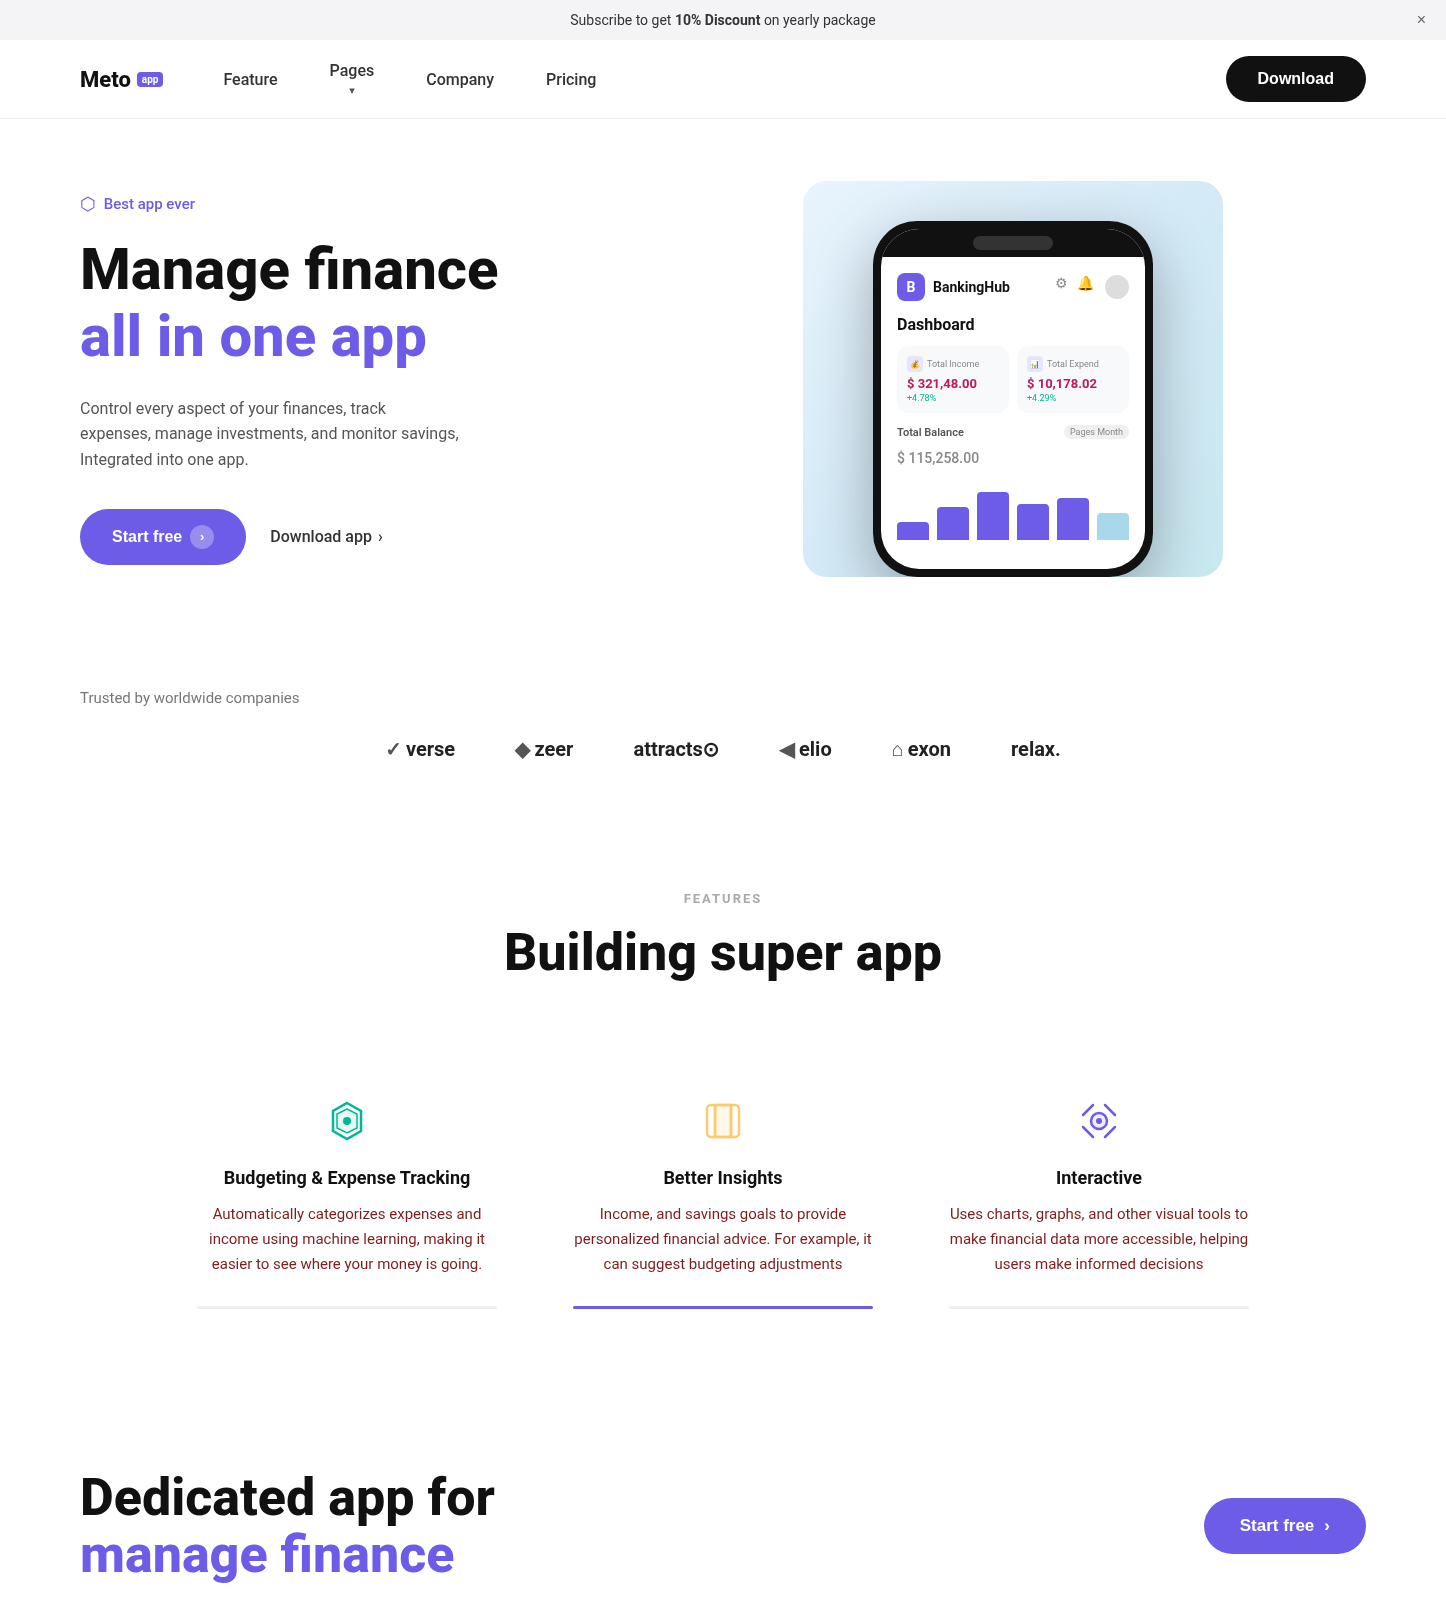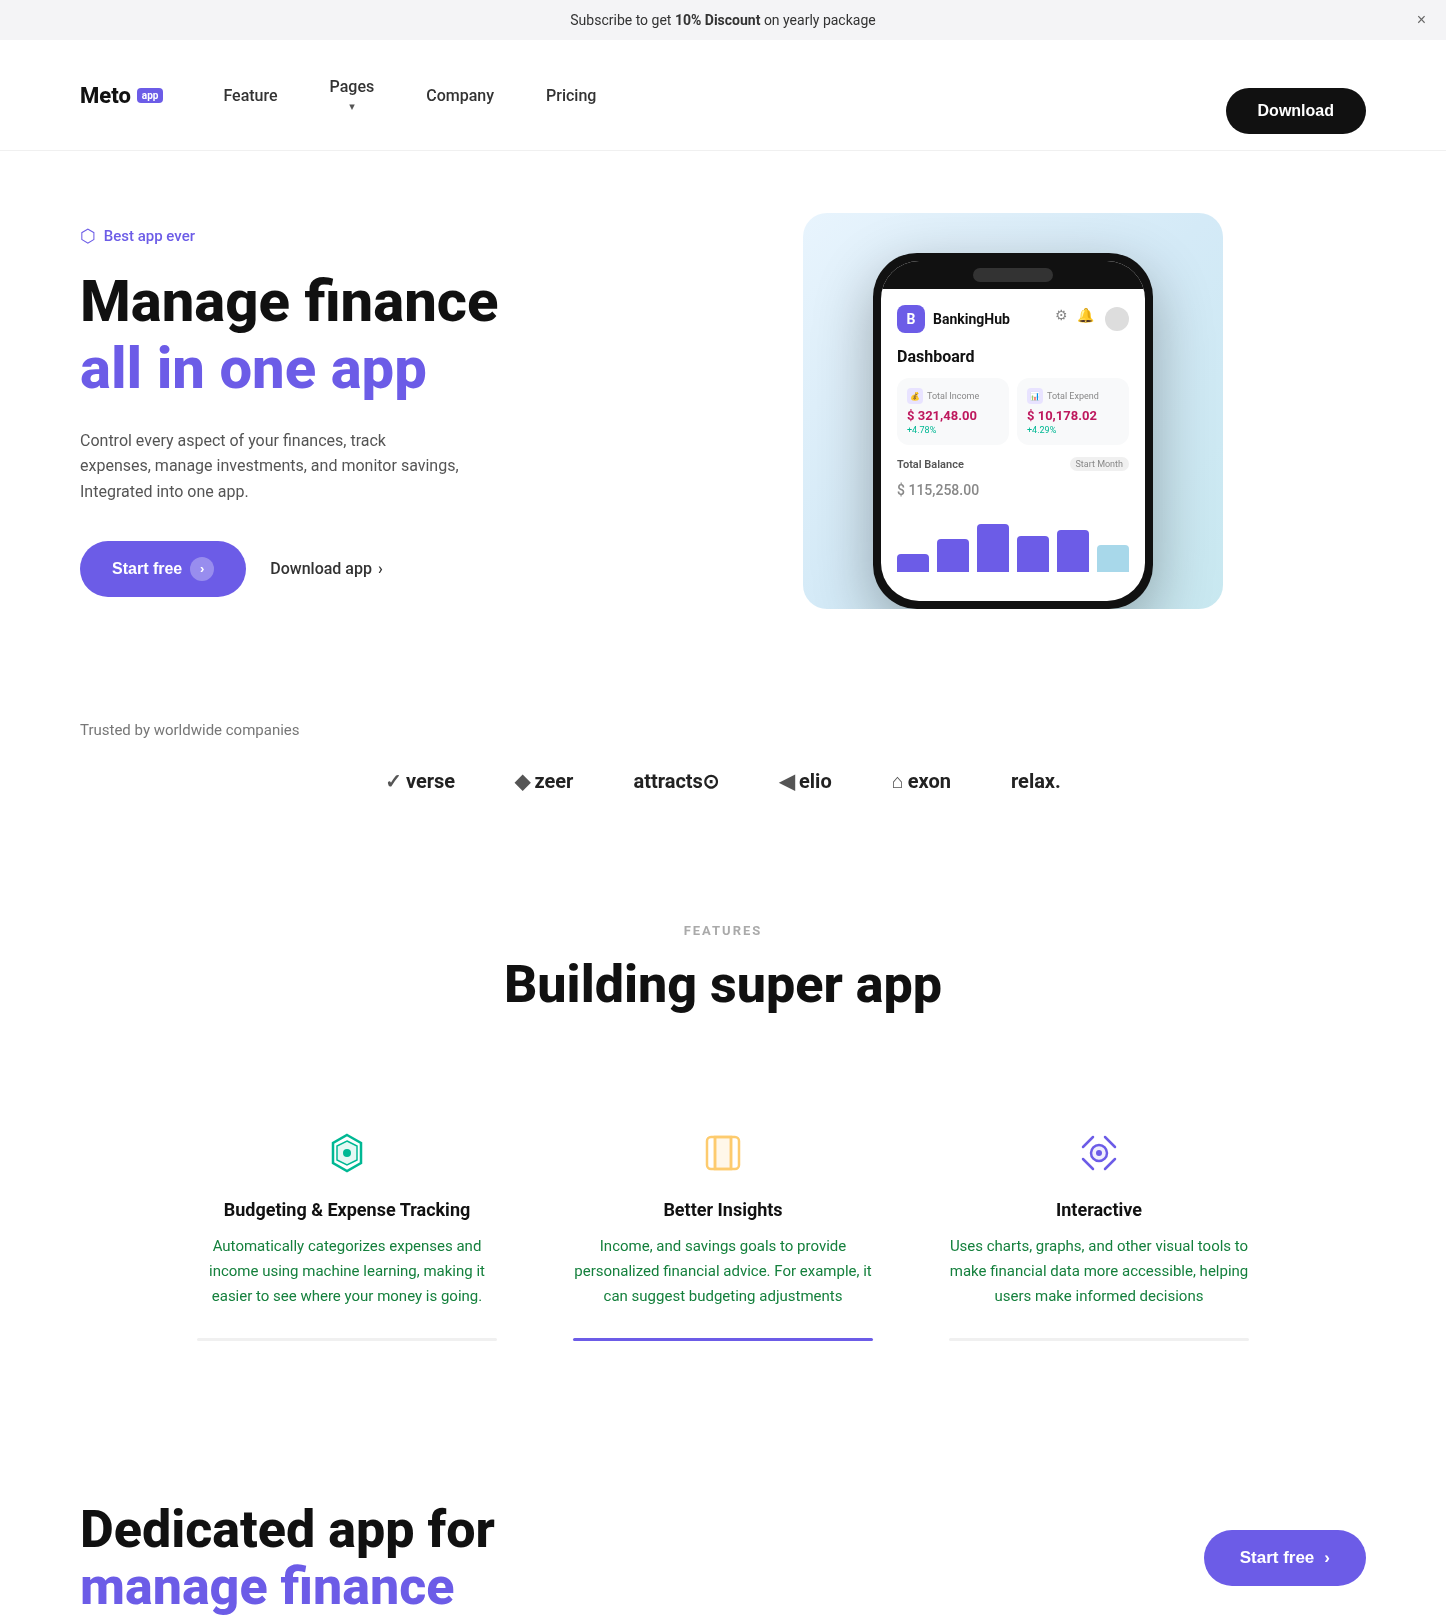--- a/index.html
+++ b/index.html
@@ -77,21 +77,20 @@
     .nav-download-btn {
       background: #111;
       color: #fff;
       border: none;
       border-radius: 50px;
       padding: 14px 32px;
       font-size: 16px;
       font-weight: 600;
       cursor: pointer;
       margin-left: auto;
-      margin-top: 32px;
     }
 
     
     .hero {
       display: flex;
       align-items: center;
       padding: 60px 80px 60px 80px;
       gap: 80px;
       min-height: 520px;
     }
@@ -420,21 +419,21 @@
       height: 52px;
     }
     .feature-title {
       font-size: 18px;
       font-weight: 700;
       color: #111;
       margin-bottom: 14px;
     }
     .feature-desc {
       font-size: 15px;
-      color: #15803d;
+      color: #7f1d1d;
       line-height: 1.65;
     }
     .feature-divider {
       height: 3px;
       background: #f0f0f0;
       margin-top: 30px;
       border-radius: 2px;
     }
     .feature-divider-active {
       background: #6c5ce7;
@@ -554,21 +553,21 @@
                   <div class="phone-card-icon">📊</div>
                   <span>Total Expend</span>
                 </div>
                 <div class="phone-card-amount">$ 10,178.02</div>
                 <div class="phone-card-change">+4.29%</div>
               </div>
             </div>
             <div class="phone-balance-section">
               <div class="phone-balance-header">
                 <span class="phone-balance-label">Total Balance</span>
-                <span class="phone-balance-period">Start Month</span>
+                <span class="phone-balance-period">Pages Month</span>
               </div>
               <div class="phone-balance-amount">
                 <span>$ 115,258</span><span>.00</span>
               </div>
             </div>
             <div class="phone-chart">
               <div class="phone-chart-bar" style="height:30%"></div>
               <div class="phone-chart-bar" style="height:55%"></div>
               <div class="phone-chart-bar" style="height:80%"></div>
               <div class="phone-chart-bar" style="height:60%"></div>

